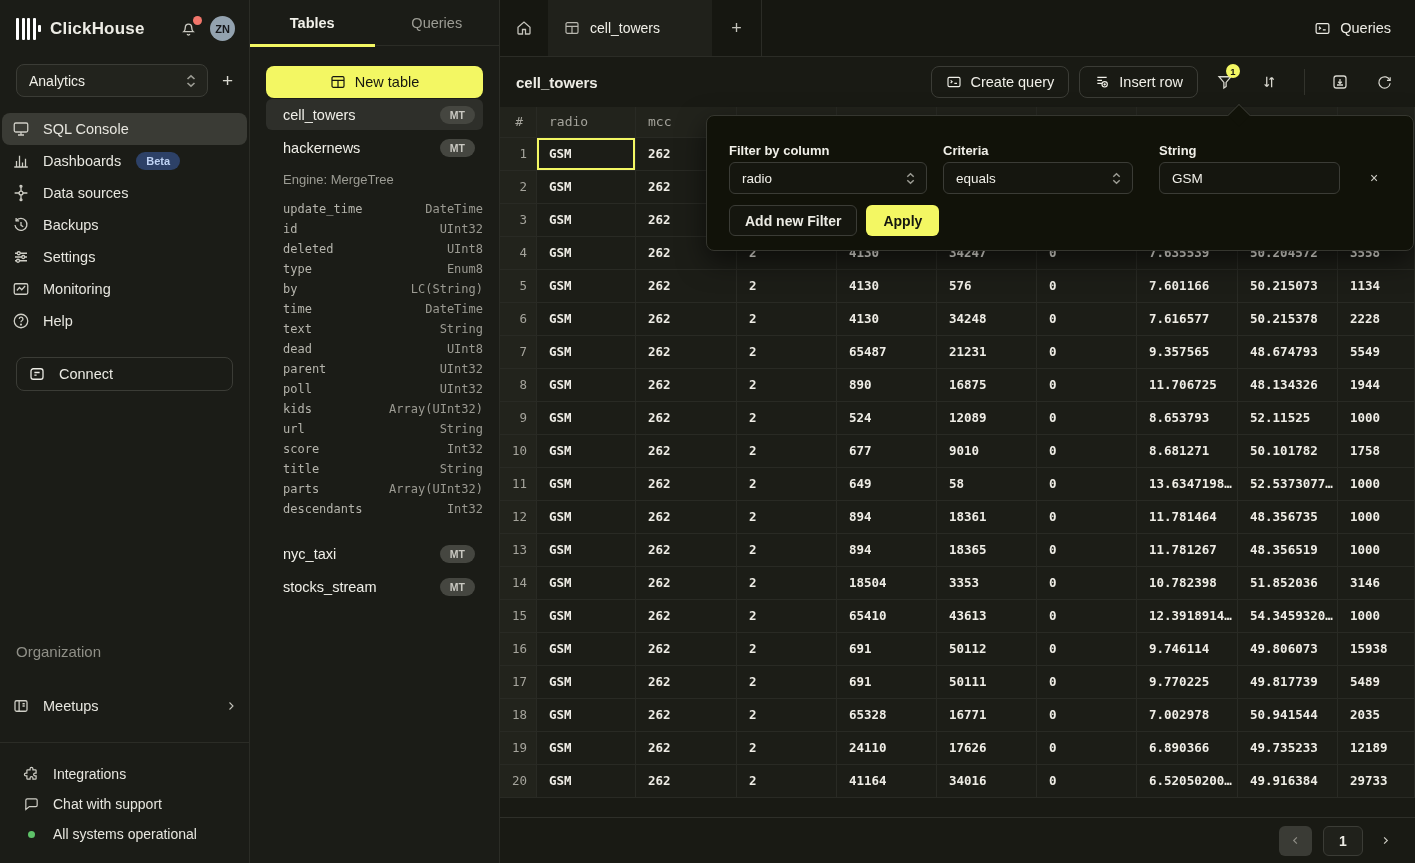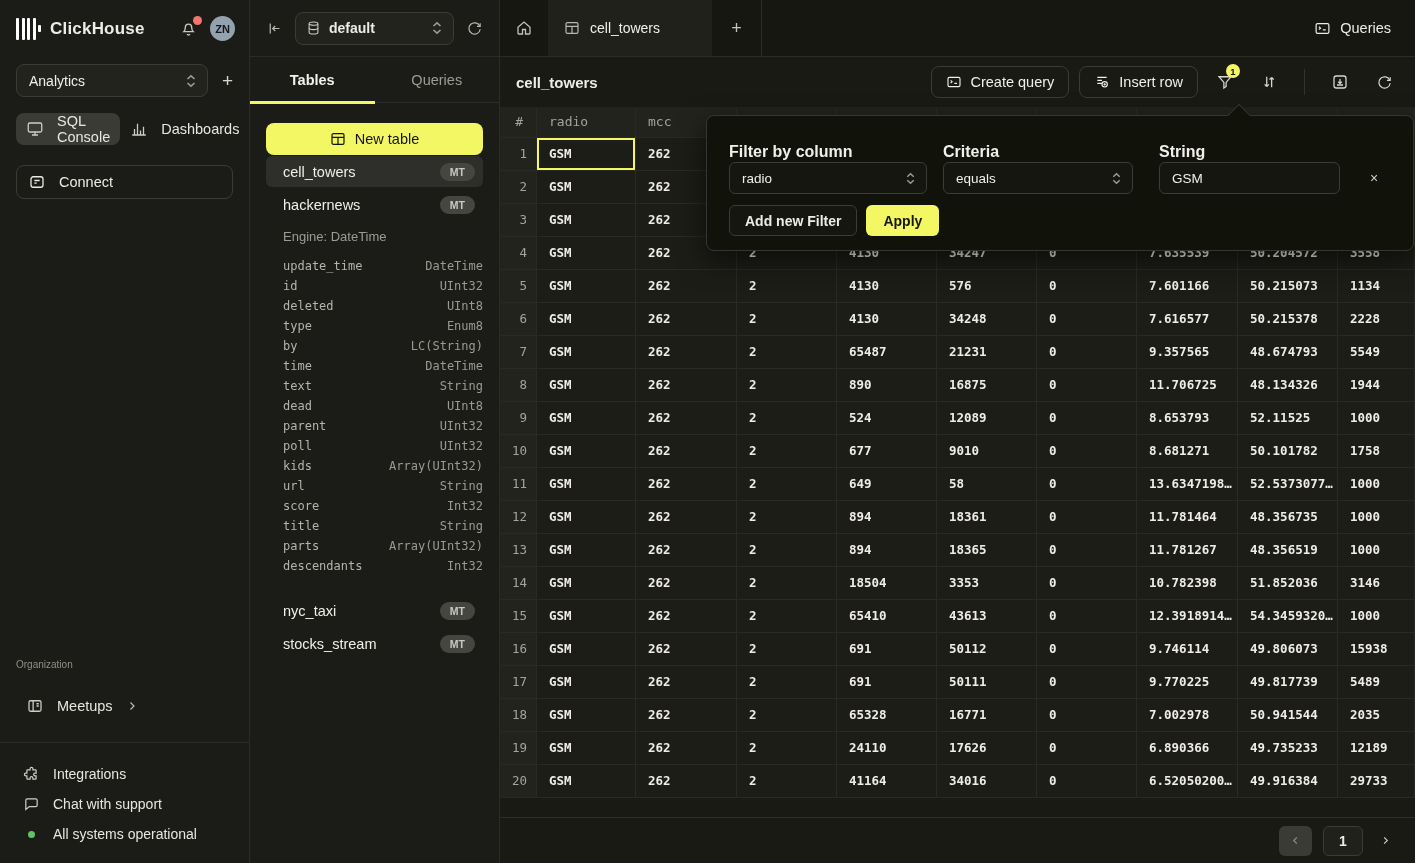--- a/index.html
+++ b/index.html
@@ -22,31 +22,31 @@
   .avatar { width:25px; height:25px; border-radius:50%; background:#93a2af; color:#15161a;
     font-size:11px; font-weight:700; display:flex; align-items:center; justify-content:center; }
 
   .workspace-row { display:flex; align-items:center; padding:7px 16px 14px; gap:14px; }
   .select-box { flex:1; height:33px; background:#22231d; border:1px solid #3b3c36; border-radius:8px;
     display:flex; align-items:center; padding:0 10px 0 12px; cursor:pointer; }
   .select-box .lbl { flex:1; font-size:14px; color:#f0efe8; }
   .updown { color:#9c9c94; }
   .plus-btn { color:#d8d7cf; font-size:19px; line-height:1; cursor:pointer; }
 
-  .nav { padding:2px 16px; display:flex; flex-direction:row; }
+  .nav { padding:2px 2px; display:flex; flex-direction:column; }
   .nav-item { height:32px; display:flex; align-items:center; gap:13px; padding:0 10px;
     border-radius:8px; color:#e7e6df; cursor:pointer; font-size:14.5px; }
   .nav-item .ico { color:#cfcec6; display:flex; width:18px; justify-content:center; }
   .nav-item.active { background:#3a3b35; }
   .badge-beta { margin-left:2px; background:#2d4167; color:#bfd3f5; font-size:11px; font-weight:700;
     padding:3px 10px; border-radius:10px; }
   .connect-btn { margin:18px 16px 0; height:34px; border:1px solid #3b3c36; border-radius:8px;
     display:flex; align-items:center; gap:13px; padding:0 11px; cursor:pointer; font-size:14.5px; }
   .sb-spacer { flex:1; }
-  .org-label { padding:0 16px; color:#8f8f87; font-size:10px; margin-bottom:18px; }
+  .org-label { padding:0 16px; color:#8f8f87; font-size:15px; margin-bottom:28px; }
   .sb-divider { border-top:1px solid #2b2c26; margin:18px 0 16px; }
   .sb-bottom { padding:0 16px 14px; }
   .sb-bottom .nav-item { padding:0 6px; height:30px; font-size:14px; }
   .chev-right { margin-left:auto; color:#c4c3bb; }
   .status-dot { width:7px; height:7px; border-radius:50%; background:#5ec269; margin:0 5px; }
 
   
   .panel { width:250px; flex:0 0 250px; background:#1b1c17; border-right:1px solid #2b2c26;
     display:flex; flex-direction:column; }
   .panel-top { height:57px; border-bottom:1px solid #2b2c26; display:flex; align-items:center;
@@ -126,21 +126,21 @@
     display:flex; align-items:center; justify-content:center; font-size:13px; cursor:pointer; }
   .pg-num { width:40px; height:30px; border-radius:6px; border:1px solid #3b3c36; background:#20211b;
     display:flex; align-items:center; justify-content:center; font-size:14px; font-weight:700; cursor:text; }
   .pg-next { color:#cfcec6; cursor:pointer; padding:0 6px; }
 
   
   .popover { position:absolute; left:206px; top:115px; width:708px; height:136px; background:#111209;
     border:1px solid #35362f; border-radius:8px; z-index:10; box-shadow:0 10px 28px rgba(0,0,0,.55); }
   .popover .caret { position:absolute; top:-9px; left:524px; width:16px; height:16px; background:#111209;
     border-left:1px solid #35362f; border-top:1px solid #35362f; transform:rotate(45deg); }
-  .pop-label { position:absolute; top:27px; font-size:16px; font-weight:700; color:#f0efe8; }
+  .pop-label { position:absolute; top:27px; font-size:13px; font-weight:700; color:#f0efe8; }
   .pop-field { position:absolute; top:46px; height:32px; background:#15160f; border:1px solid #3b3c36;
     border-radius:6px; display:flex; align-items:center; padding:0 10px 0 12px; font-size:13.5px; }
   .pop-field .lbl { flex:1; color:#f0efe8; }
   .pop-field input { background:transparent; border:none; outline:none; color:#f0efe8; width:100%;
     font-size:13.5px; font-family:"Liberation Sans",sans-serif; }
   .pop-close { position:absolute; top:54px; left:663px; color:#cfcec6; cursor:pointer; font-size:14px; }
   .pop-btn-row { position:absolute; top:89px; left:22px; display:flex; gap:9px; }
   .btn-dark { height:31px; border:1px solid #3b3c36; border-radius:6px; background:#15160f;
     display:flex; align-items:center; padding:0 15px; font-size:14px; font-weight:700; cursor:pointer; }
   .btn-apply { height:31px; border-radius:6px; background:#f3f763; color:#15160f; display:flex;
@@ -307,46 +307,20 @@
       <div class="nav-item">
         <span class="ico">
             <span class="status-dot"></span>
           </span>
         <span>All systems operational</span>
       </div>
     </div>
   </aside>
 
   <section class="panel">
-    <div class="panel-top">
-      <span class="icon-btn">
-        <svg width="17" height="17" viewBox="0 0 24 24" fill="none" stroke="currentColor" stroke-width="1.7">
-            <path d="M6 5v14M19 12H9.5"></path>
-            <path d="M13 8.5 9.5 12l3.5 3.5"></path>
-          </svg>
-      </span>
-      <div class="db-select">
-        <svg width="15" height="16" viewBox="0 0 24 24" fill="none" stroke="#cfcec6" stroke-width="1.7">
-            <ellipse cx="12" cy="5" rx="7" ry="2.6"></ellipse>
-            <path d="M5 5v7c0 1.4 3.1 2.6 7 2.6s7-1.2 7-2.6V5"></path>
-            <path d="M5 12v7c0 1.4 3.1 2.6 7 2.6s7-1.2 7-2.6v-7"></path>
-          </svg>
-        <span class="lbl">default</span>
-        <svg class="updown" width="12" height="14" viewBox="0 0 12 14" fill="none" stroke="currentColor" stroke-width="1.6">
-            <path d="M2.5 5 6 1.8 9.5 5"></path>
-            <path d="M2.5 9 6 12.2 9.5 9"></path>
-          </svg>
-      </div>
-      <span class="icon-btn">
-        <svg width="17" height="17" viewBox="0 0 24 24" fill="none" stroke="currentColor" stroke-width="1.7">
-            <path d="M19.5 9A8 8 0 1 0 20 13"></path>
-            <path d="M20 4.5V9h-4.5"></path>
-          </svg>
-      </span>
-    </div>
 
     <div class="panel-tabs">
       <div class="ptab active">Tables</div>
       <div class="ptab">Queries</div>
     </div>
 
     <div class="newtable-btn">
       <svg width="16" height="16" viewBox="0 0 24 24" fill="none" stroke="currentColor" stroke-width="1.8">
           <rect x="3" y="4" width="18" height="16" rx="2"></rect>
           <path d="M3 9.5h18M12 9.5V20"></path>
@@ -357,21 +331,21 @@
 
 
     <div class="tbl-row selected">
       <span>cell_towers</span>
       <span class="badge-mt">MT</span>
     </div>
     <div class="tbl-row">
       <span>hackernews</span>
       <span class="badge-mt">MT</span>
     </div>
-    <div class="engine-line">Engine: DateTime</div>
+    <div class="engine-line">Engine: MergeTree</div>
     <div class="schema">
         <div class="schema-row">
           <span class="nm">update_time</span>
           <span class="tp">DateTime</span>
         </div>
         <div class="schema-row">
           <span class="nm">id</span>
           <span class="tp">UInt32</span>
         </div>
         <div class="schema-row">

